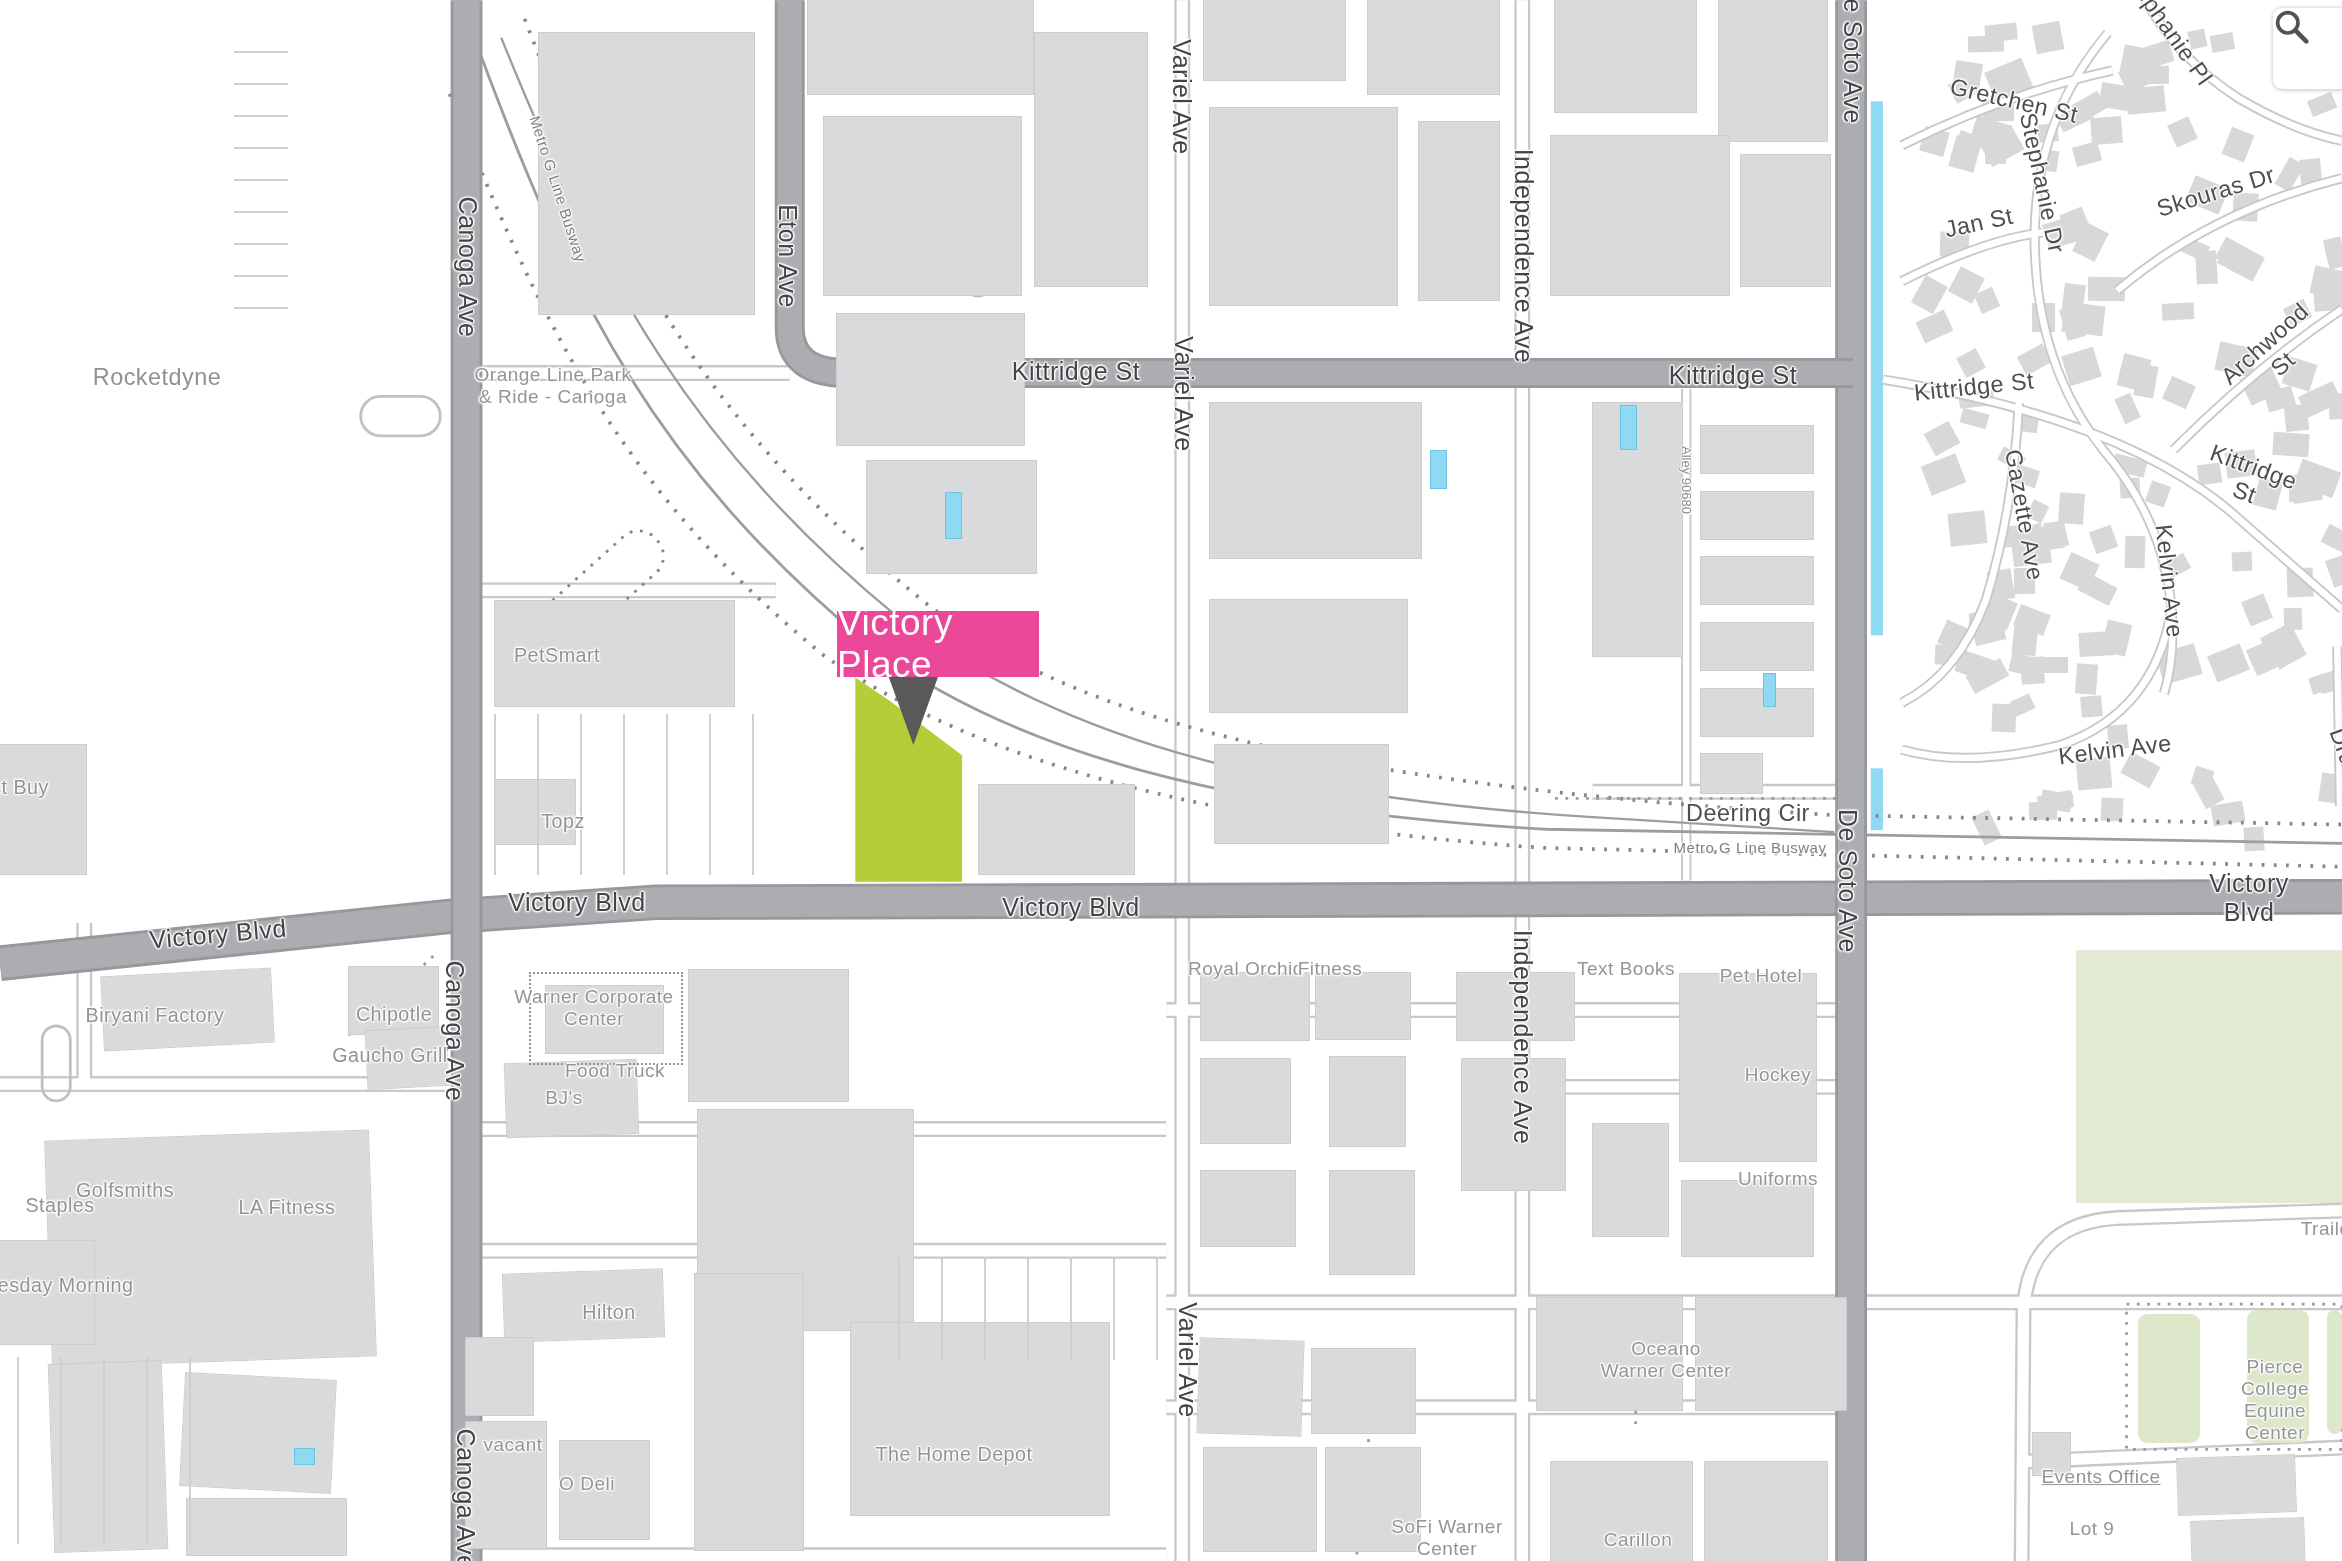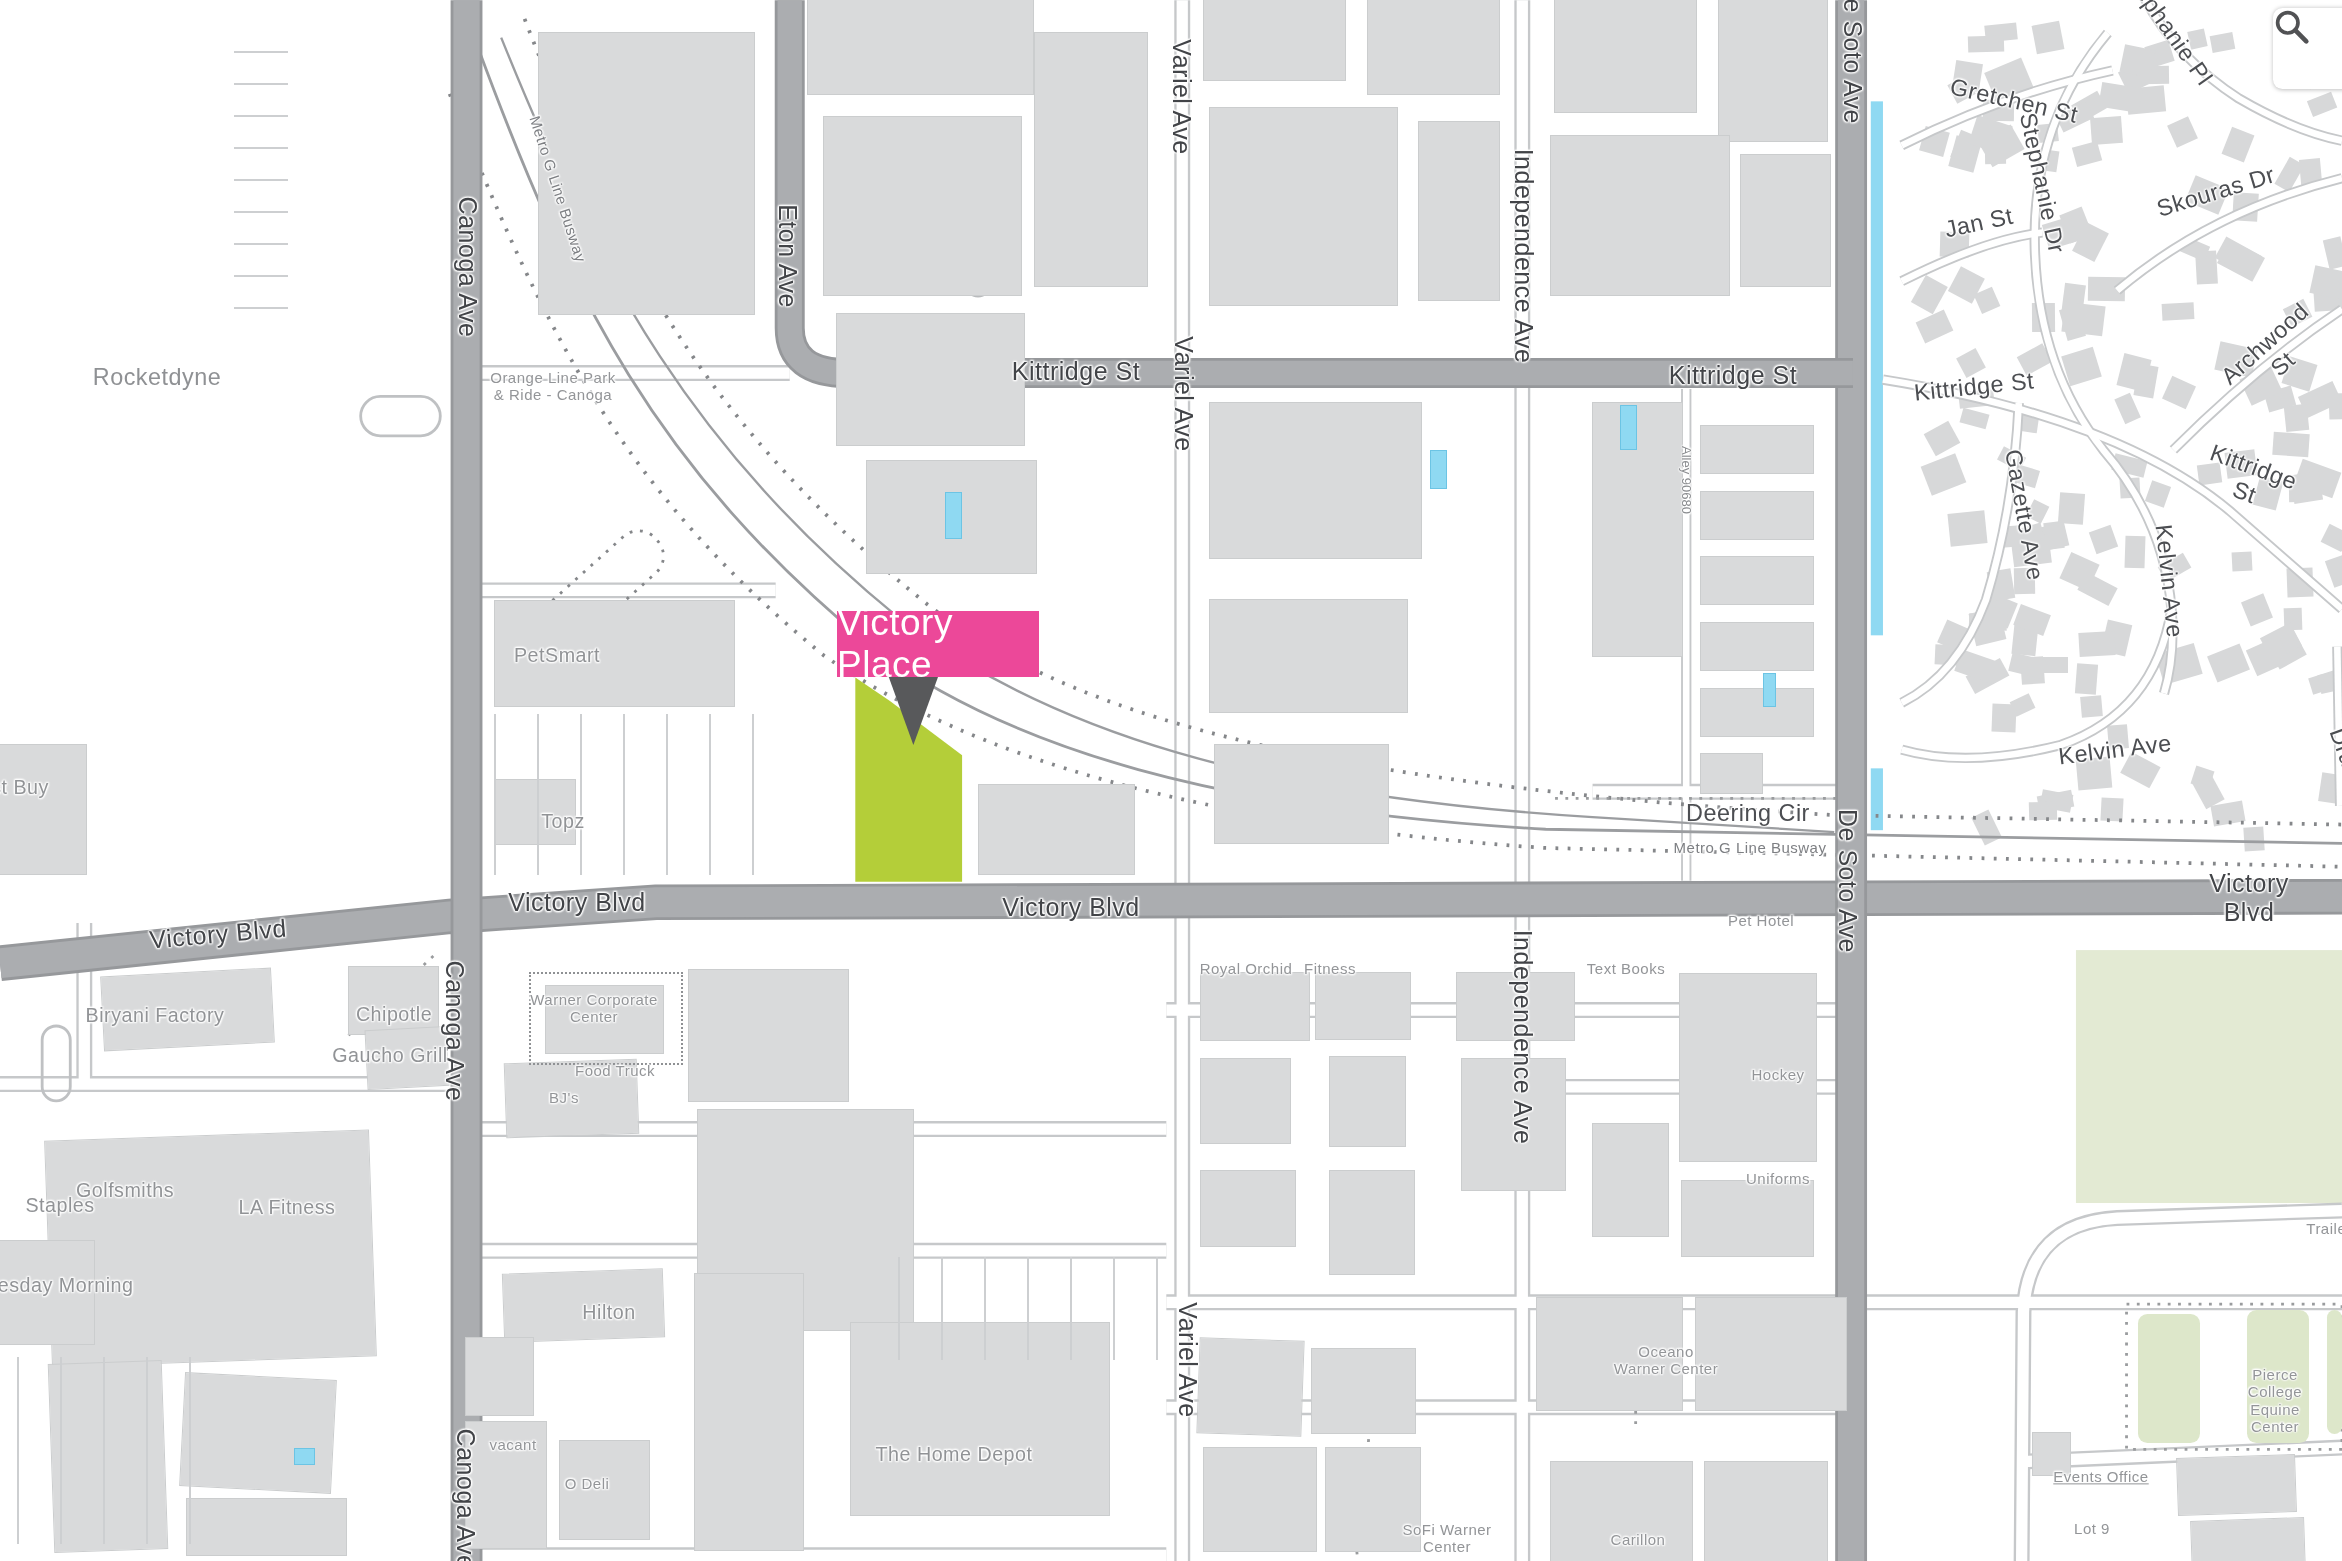--- a/index.html
+++ b/index.html
@@ -20,21 +20,21 @@
 
   .lbl{position:absolute;transform:translate(-50%,-50%) rotate(var(--r,0deg));
        white-space:pre-line;text-align:center;line-height:1.15;letter-spacing:0.5px;
        text-shadow:0 0 1.9px #fff,0 0 2.8px #fff,0.9px 0.9px 1.9px #fff,-0.9px -0.9px 1.9px #fff,0.9px -0.9px 1.9px #fff,-0.9px 0.9px 1.9px #fff;}
   .road{font-size:25px;color:#424448;}
   .street{font-size:23.4px;color:#4c4e52;}
   .busway{font-size:15px;color:#7d7f83;}
   .alley{font-size:13px;color:#8a8c8f;letter-spacing:0;}
   .place{font-size:19.7px;color:#919396;}
   .place-lg{font-size:23.4px;color:#8f9194;}
-  .place-sm{font-size:15px;color:#939598;}
+  .place-sm{font-size:19px;color:#939598;}
 
   #callout{position:absolute;left:0;top:0;width:100%;height:100%;pointer-events:none;}
   .co-box{position:absolute;left:837px;top:611px;width:202px;height:66px;background:#ec4899;
           display:flex;align-items:center;justify-content:center;}
   .co-text{color:#ffffff;font-size:37px;letter-spacing:0.5px;font-family:"Liberation Sans",sans-serif;}
   .co-tail{position:absolute;left:0;top:0;}
 
   #searchbtn{position:absolute;right:-15px;top:7.5px;width:73px;height:81px;background:#fff;
              border-radius:9.4px;box-shadow:0 0.9px 4.7px rgba(0,0,0,.25);z-index:9;
              display:flex;align-items:center;padding-left:11.2px;cursor:pointer;}
@@ -448,21 +448,21 @@
       <div class="lbl place" style="left: 125px; top: 1190px; --r: 0deg;">Golfsmiths</div>
       <div class="lbl place" style="left: 287px; top: 1207px; --r: 0deg;">LA Fitness</div>
       <div class="lbl place" style="left: 54px; top: 1285px; --r: 0deg;">Tuesday Morning</div>
       <div class="lbl place" style="left: 609px; top: 1312px; --r: 0deg;">Hilton</div>
       <div class="lbl place-sm" style="left: 513px; top: 1445px; --r: 0deg;">vacant</div>
       <div class="lbl place-sm" style="left: 587px; top: 1484px; --r: 0deg;">O Deli</div>
       <div class="lbl place" style="left: 954px; top: 1454px; --r: 0deg;">The Home Depot</div>
       <div class="lbl place-sm" style="left: 1246px; top: 969px; --r: 0deg;">Royal Orchid</div>
       <div class="lbl place-sm" style="left: 1330px; top: 969px; --r: 0deg;">Fitness</div>
       <div class="lbl place-sm" style="left: 1626px; top: 969px; --r: 0deg;">Text Books</div>
-      <div class="lbl place-sm" style="left: 1761px; top: 921px; --r: 0deg;">Pet Hotel</div>
+      <div class="lbl place-sm" style="left: 1761px; top: 976px; --r: 0deg;">Pet Hotel</div>
       <div class="lbl place-sm" style="left: 1778px; top: 1075px; --r: 0deg;">Hockey</div>
       <div class="lbl place-sm" style="left: 1778px; top: 1179px; --r: 0deg;">Uniforms</div>
       <div class="lbl place-sm" style="left: 1666px; top: 1360px; --r: 0deg;">Oceano
 Warner Center</div>
       <div class="lbl place-sm" style="left: 1447px; top: 1538px; --r: 0deg;">SoFi Warner
 Center</div>
       <div class="lbl place-sm" style="left: 1638px; top: 1540px; --r: 0deg;">Carillon</div>
       <div class="lbl place-sm" style="left: 2275px; top: 1400px; --r: 0deg;">Pierce College
 Equine Center</div>
       <div class="lbl place-sm" style="left: 2101px; top: 1477px; text-decoration: underline; --r: 0deg;">Events Office</div>

